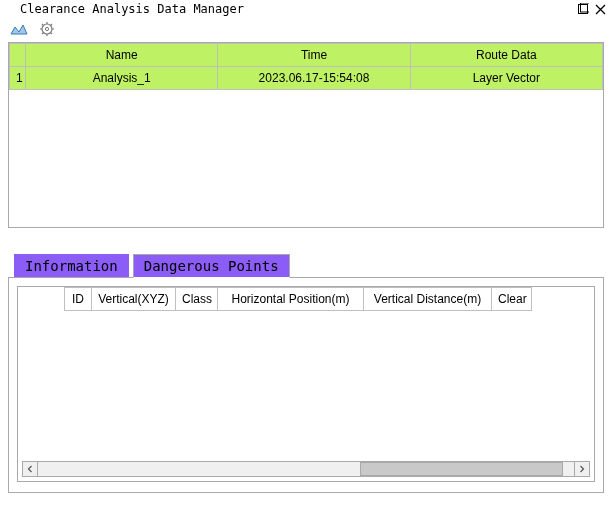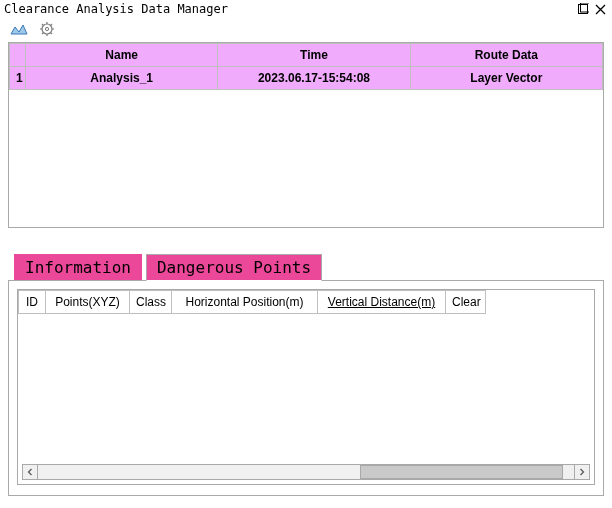--- a/index.html
+++ b/index.html
@@ -11,21 +11,21 @@
     background: #fff;
     color: #000;
     width: 612px;
     height: 508px;
     overflow: hidden;
   }
   .titlebar {
     display: flex;
     align-items: center;
     justify-content: space-between;
-    padding: 2px 6px 2px 4px;
+    padding: 2px 6px 2px 20px;
     height: 18px;
     gap: 28px;
   }
   .titlebar .title {
     font-family: "SimSun", "宋体", monospace;
     font-size: 12px;
   }
   .titlebar .controls {
     display: flex;
     gap: 6px;
@@ -51,22 +51,22 @@
   }
   table.grid {
     border-collapse: collapse;
     width: 100%;
     table-layout: fixed;
   }
   table.grid th, table.grid td {
     border: 1px solid #bfbfbf;
     padding: 4px 6px;
     text-align: center;
-    font-weight: bold;
-    background: #f0abfc;
+    font-weight: normal;
+    background: #bef264;
   }
   table.grid th {
     font-family: Arial, sans-serif;
     font-size: 12px;
   }
   table.grid td {
     font-family: Arial, sans-serif;
     font-size: 12px;
   }
   .rownum { width: 16px; }
@@ -74,26 +74,26 @@
   .tabs {
     display: flex;
     align-items: flex-end;
     margin-top: 10px;
     padding-left: 6px;
     position: relative;
   }
   .tab {
     padding: 3px 10px 3px 10px;
     font-family: "SimSun", "宋体", monospace;
-    font-size: 16px;
+    font-size: 14px;
     border: 1px solid transparent;
     position: relative;
     bottom: -1px;
     margin-right: 4px;
-    background: #ec4899;
+    background: #8b5cf6;
   }
   .tab.active {
     border: 1px solid #a9a9a9;
     border-bottom: 1px solid #fff;
     z-index: 2;
     margin-top: 15px;
   }
   .tab-panel {
     border: 1px solid #a9a9a9;
     height: 216px;
@@ -104,38 +104,39 @@
   .inner-table-wrap {
     border: 1px solid #a9a9a9;
     height: 196px;
     position: relative;
     overflow: hidden;
     background: #fff;
   }
   .inner-head {
     display: flex;
     border-bottom: 0;
+    margin-left: 46px;
   }
   .inner-head .cell {
     border: 1px solid #bfbfbf;
     border-left: none;
     padding: 4px 6px;
     text-align: center;
     font-family: Arial, sans-serif;
     font-size: 12px;
     white-space: nowrap;
     overflow: hidden;
   }
   .inner-head .cell:first-child { border-left: 1px solid #bfbfbf; }
   .c-id   { width: 28px; }
   .c-bl   { width: 80px; }
   .c-xyz  { width: 84px; }
   .c-cls  { width: 42px; }
   .c-hd   { width: 146px; }
-  .c-vd   { width: 128px; text-decoration: underline; }
+  .c-vd   { width: 128px; }
   .c-cl   { width: 40px; }
   .hscroll {
     position: absolute;
     left: 4px;
     right: 4px;
     bottom: 4px;
     height: 16px;
     display: flex;
     align-items: stretch;
   }
@@ -239,21 +240,21 @@
   </div>
 
   <div class="tabs">
     <div class="tab">Information</div>
     <div class="tab active">Dangerous Points</div>
   </div>
   <div class="tab-panel">
     <div class="inner-table-wrap">
       <div class="inner-head">
         <div class="cell c-id">ID</div>
-        <div class="cell c-xyz">Points(XYZ)</div>
+        <div class="cell c-xyz">Vertical(XYZ)</div>
         <div class="cell c-cls">Class</div>
         <div class="cell c-hd">Horizontal Position(m)</div>
         <div class="cell c-vd">Vertical Distance(m)</div>
         <div class="cell c-cl">Clear</div>
       </div>
       <div class="hscroll">
         <div class="arrow">
           <svg width="8" height="8" viewBox="0 0 8 8">
               <path d="M5.5 1 L2.5 4 L5.5 7" fill="none" stroke="#555" stroke-width="1.2"></path>
             </svg>

